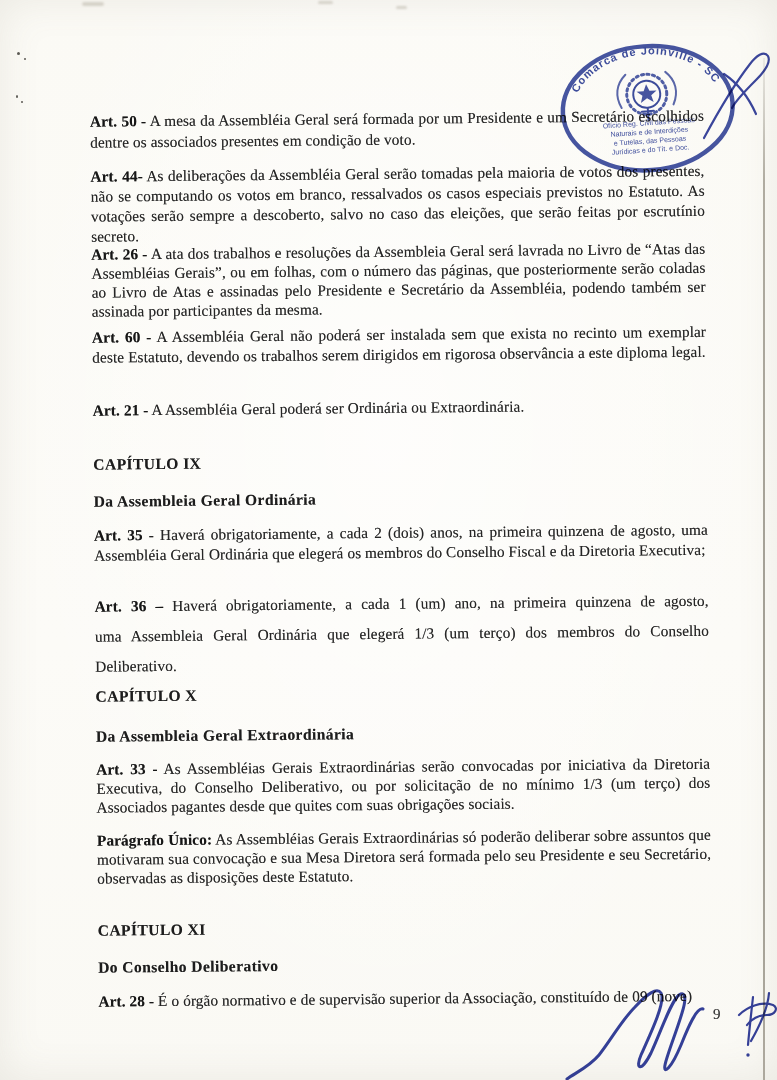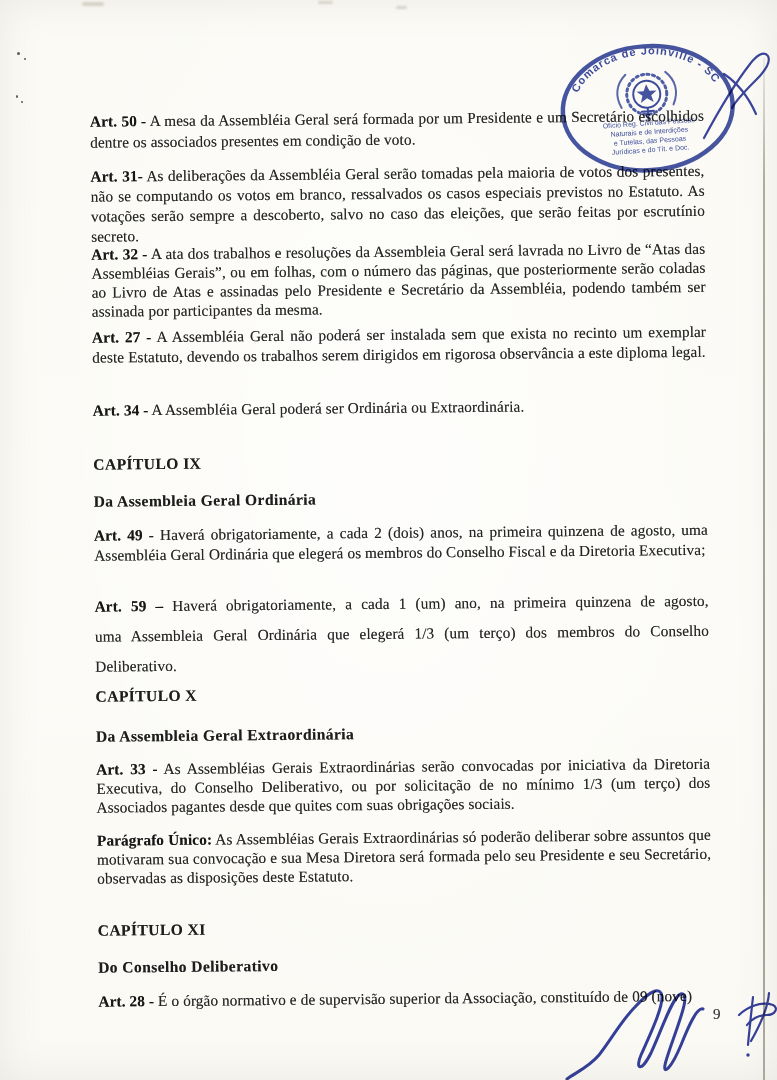--- a/index.html
+++ b/index.html
@@ -68,34 +68,34 @@
   <div class="speck" style="left:17px;top:52px;width:3px;height:3px;"></div>
   <div class="speck" style="left:24px;top:58px;width:2px;height:2px;"></div>
   <div class="speck" style="left:16px;top:95px;width:2px;height:3px;"></div>
   <div class="speck" style="left:21px;top:101px;width:2px;height:2px;"></div>
   <div class="scanline"></div>
 
   <div class="textlayer">
 
     <p class="para lh21" style="top:96px;"><b>Art. 50 -</b><span> A mesa da Assembléia Geral será formada por um Presidente e um Secretário escolhidos dentre os associados presentes em condição de voto.</span></p>
 
-    <p class="para" style="top:152px;"><b>Art. 31-</b><span> As deliberações da Assembléia Geral serão tomadas pela maioria de votos dos presentes, não se computando os votos em branco, ressalvados os casos especiais previstos no Estatuto. As votações serão sempre a descoberto, salvo no caso das eleições, que serão feitas por escrutínio secreto.</span></p>
+    <p class="para" style="top:152px;"><b>Art. 44-</b><span> As deliberações da Assembléia Geral serão tomadas pela maioria de votos dos presentes, não se computando os votos em branco, ressalvados os casos especiais previstos no Estatuto. As votações serão sempre a descoberto, salvo no caso das eleições, que serão feitas por escrutínio secreto.</span></p>
 
-    <p class="para lh19" style="top:230px;"><b>Art. 32 -</b><span> A ata dos trabalhos e resoluções da Assembleia Geral será lavrada no Livro de “Atas das Assembléias Gerais”, ou em folhas, com o número das páginas, que posteriormente serão coladas ao Livro de Atas e assinadas pelo Presidente e Secretário da Assembléia, podendo também ser assinada por participantes da mesma.</span></p>
+    <p class="para lh19" style="top:230px;"><b>Art. 26 -</b><span> A ata dos trabalhos e resoluções da Assembleia Geral será lavrada no Livro de “Atas das Assembléias Gerais”, ou em folhas, com o número das páginas, que posteriormente serão coladas ao Livro de Atas e assinadas pelo Presidente e Secretário da Assembléia, podendo também ser assinada por participantes da mesma.</span></p>
 
-    <p class="para" style="top:313px;"><b>Art. 27 -</b><span> A Assembléia Geral não poderá ser instalada sem que exista no recinto um exemplar deste Estatuto, devendo os trabalhos serem dirigidos em rigorosa observância a este diploma legal.</span></p>
+    <p class="para" style="top:313px;"><b>Art. 60 -</b><span> A Assembléia Geral não poderá ser instalada sem que exista no recinto um exemplar deste Estatuto, devendo os trabalhos serem dirigidos em rigorosa observância a este diploma legal.</span></p>
 
-    <p class="para" style="top:386px;"><b>Art. 34 -</b><span> A Assembléia Geral poderá ser Ordinária ou Extraordinária.</span></p>
+    <p class="para" style="top:386px;"><b>Art. 21 -</b><span> A Assembléia Geral poderá ser Ordinária ou Extraordinária.</span></p>
 
     <h2 class="heading" style="top:443px;">CAPÍTULO IX</h2>
     <h3 class="heading" style="top:477px;">Da Assembleia Geral Ordinária</h3>
 
-    <p class="para" style="top:511px;"><b>Art. 49</b><span> - Haverá obrigatoriamente, a cada 2 (dois) anos, na primeira quinzena de agosto, uma Assembléia Geral Ordinária que elegerá os membros do Conselho Fiscal e da Diretoria Executiva;</span></p>
+    <p class="para" style="top:511px;"><b>Art. 35</b><span> - Haverá obrigatoriamente, a cada 2 (dois) anos, na primeira quinzena de agosto, uma Assembléia Geral Ordinária que elegerá os membros do Conselho Fiscal e da Diretoria Executiva;</span></p>
 
-    <p class="para wide" style="top:577px;"><b>Art. 59 –</b><span> Haverá obrigatoriamente, a cada 1 (um) ano, na primeira quinzena de agosto, uma Assembleia Geral Ordinária que elegerá 1/3 (um terço) dos membros do Conselho Deliberativo.</span></p>
+    <p class="para wide" style="top:577px;"><b>Art. 36 –</b><span> Haverá obrigatoriamente, a cada 1 (um) ano, na primeira quinzena de agosto, uma Assembleia Geral Ordinária que elegerá 1/3 (um terço) dos membros do Conselho Deliberativo.</span></p>
 
     <h2 class="heading" style="top:675px;">CAPÍTULO X</h2>
     <h3 class="heading" style="top:712px;">Da Assembleia Geral Extraordinária</h3>
 
     <p class="para lh19" style="top:745px;"><b>Art. 33 -</b><span> As Assembléias Gerais Extraordinárias serão convocadas por iniciativa da Diretoria Executiva, do Conselho Deliberativo, ou por solicitação de no mínimo 1/3 (um terço) dos Associados pagantes desde que quites com suas obrigações sociais.</span></p>
 
     <p class="para lh19" style="top:816px;"><b>Parágrafo Único:</b><span> As Assembléias Gerais Extraordinárias só poderão deliberar sobre assuntos que motivaram sua convocação e sua Mesa Diretora será formada pelo seu Presidente e seu Secretário, observadas as disposições deste Estatuto.</span></p>
 
     <h2 class="heading" style="top:909px;">CAPÍTULO XI</h2>
     <h3 class="heading" style="top:943px;">Do Conselho Deliberativo</h3>

